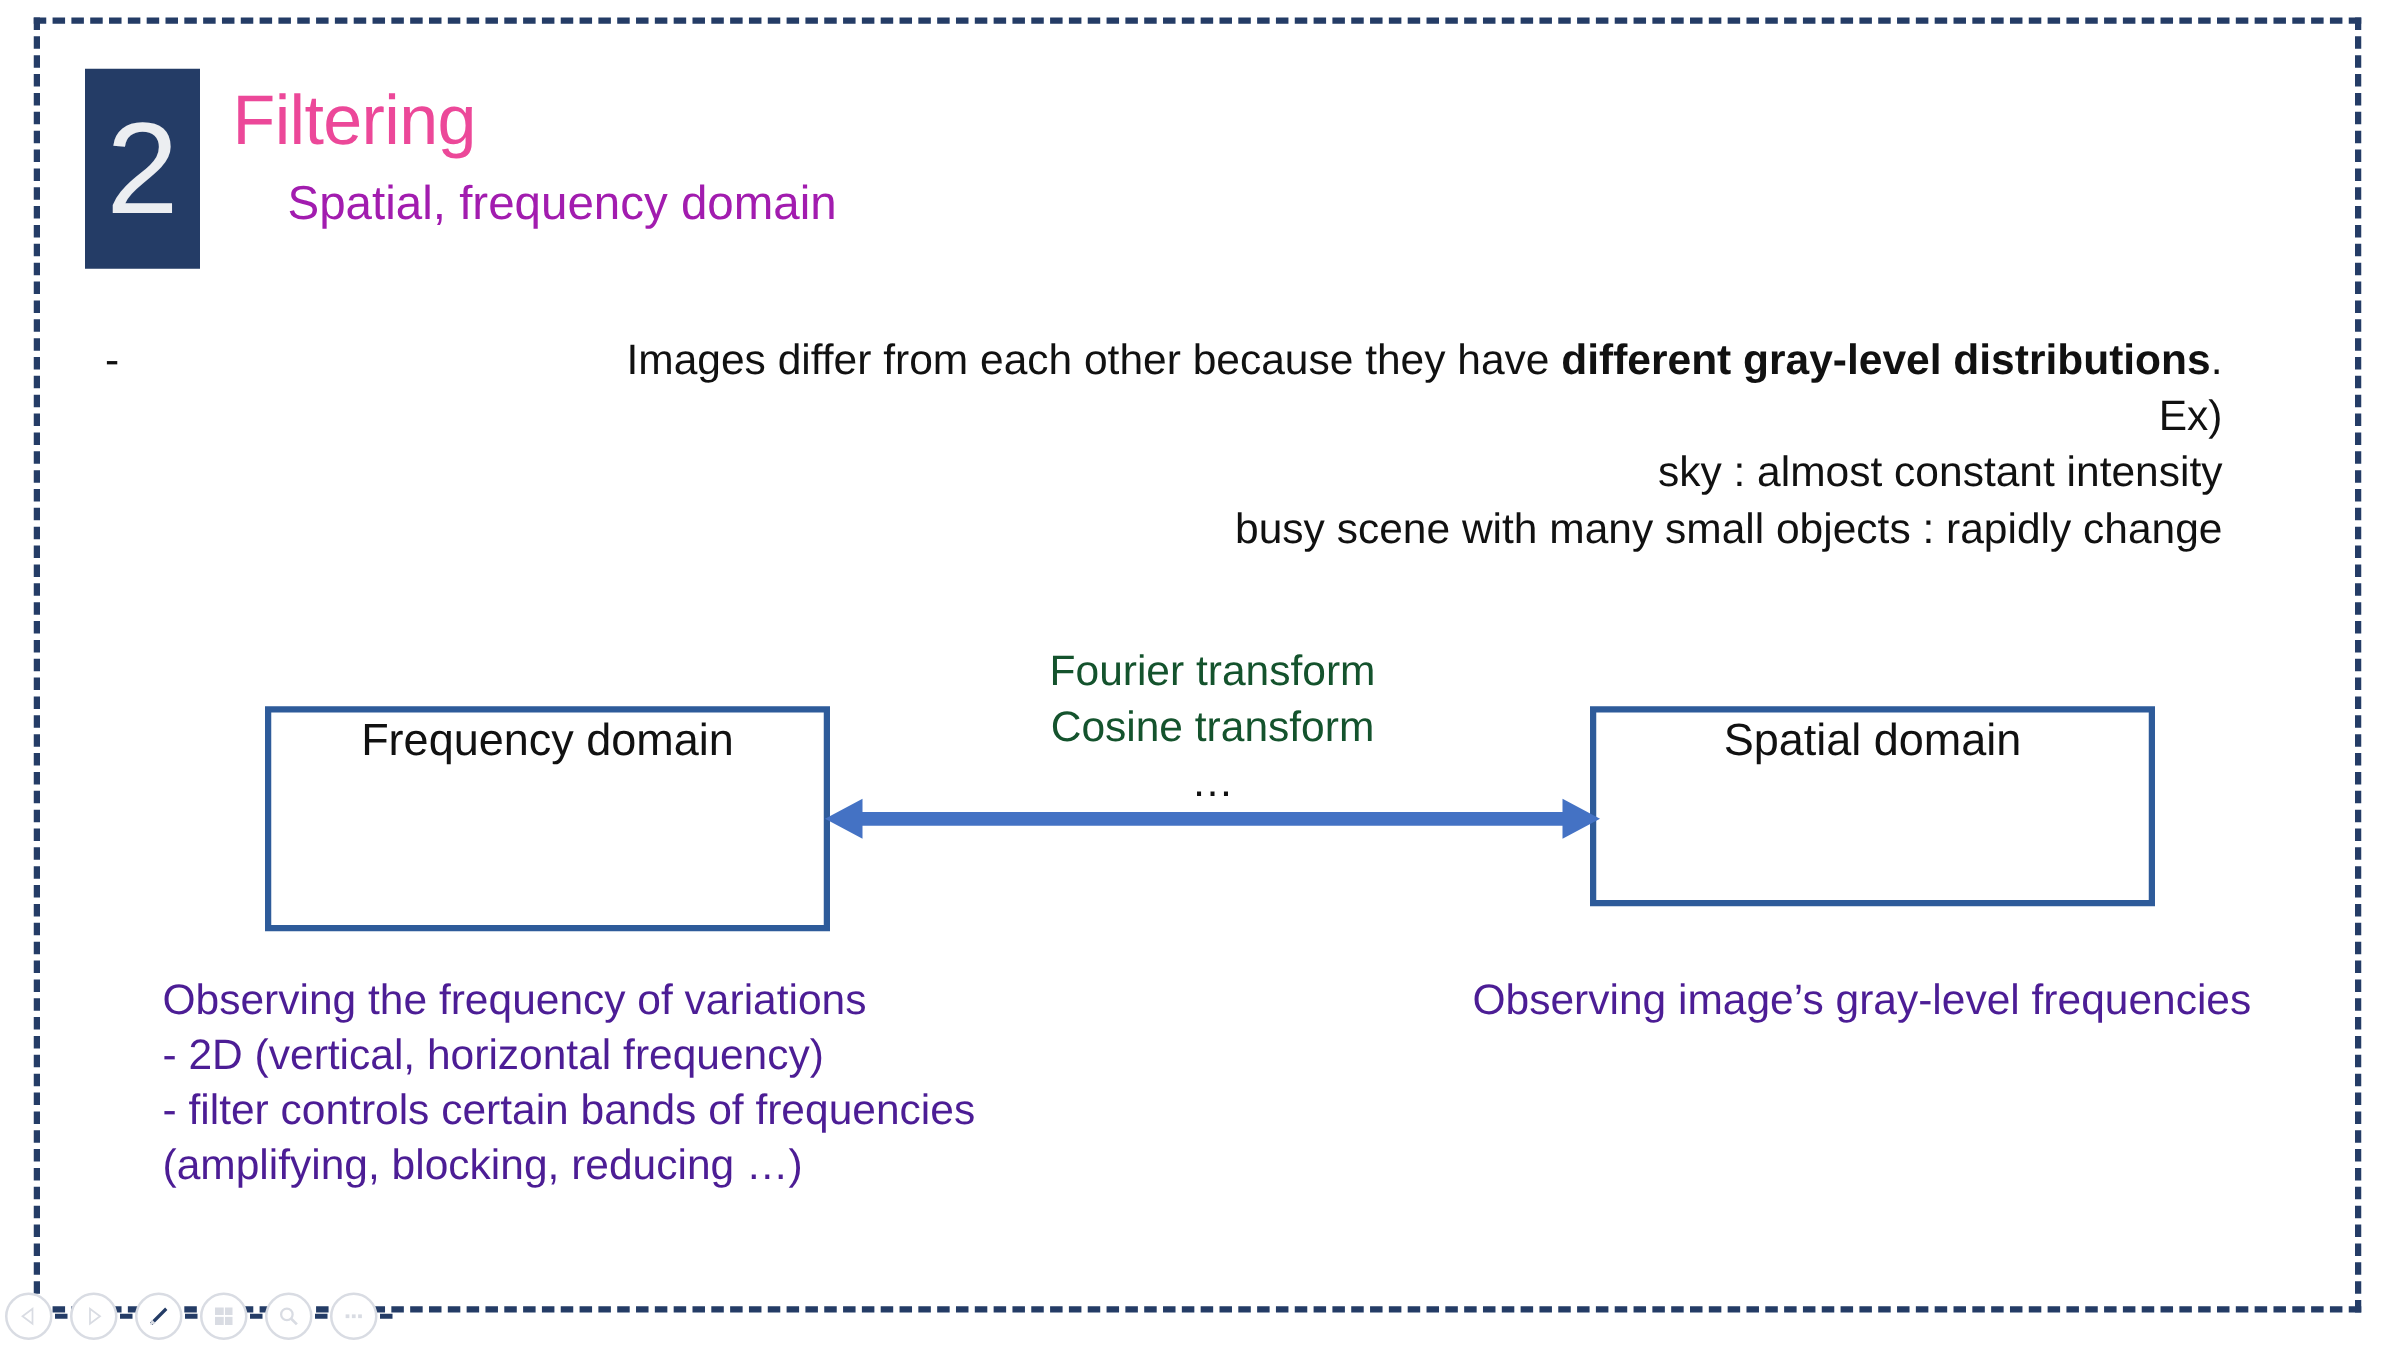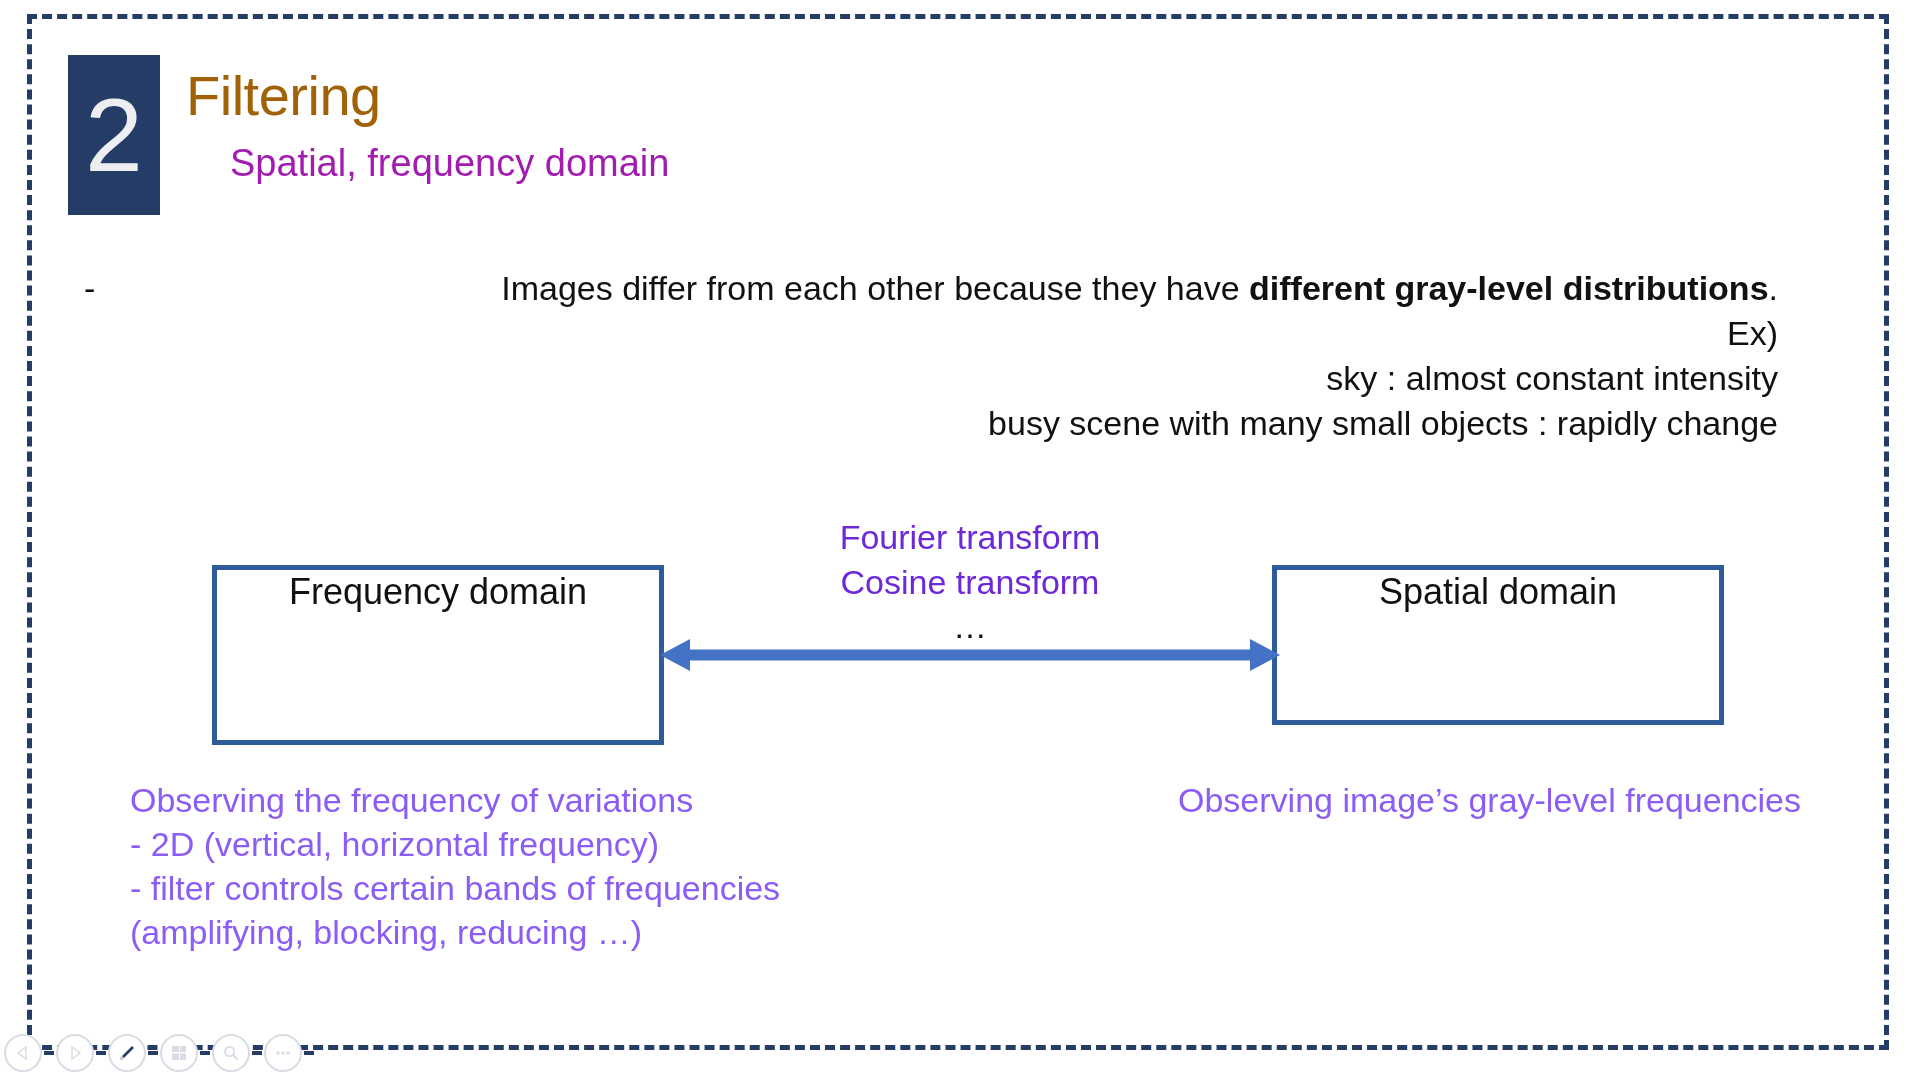--- a/index.html
+++ b/index.html
@@ -58,21 +58,21 @@
   }
   #title-text-wrap {
     position: absolute;
     left: 118px;
     top: 0;
     width: 1000px;
   }
   #slide-title {
     font-size: 56px;
     line-height: 62px;
-    color: #a16207;
+    color: #ec4899;
     font-weight: 400;
     letter-spacing: -0.5px;
     margin-top: 10px;
     white-space: nowrap;
   }
   #slide-subtitle {
     font-size: 38px;
     line-height: 46px;
     color: #a21caf;
     font-weight: 400;
@@ -163,21 +163,21 @@
     position: absolute;
     left: 660px;
     top: 515px;
     width: 620px;
     text-align: center;
     pointer-events: auto;
   }
   .transform-label {
     font-size: 34px;
     line-height: 45px;
-    color: #6d28d9;
+    color: #14532d;
     white-space: nowrap;
   }
   .transform-ellipsis {
     font-size: 34px;
     line-height: 42px;
     color: #111111;
   }
 
   
   #frequency-caption {
@@ -188,21 +188,21 @@
   }
   #spatial-caption {
     position: absolute;
     left: 1178px;
     top: 778px;
     width: 740px;
   }
   .caption-line {
     font-size: 34px;
     line-height: 44px;
-    color: #8b5cf6;
+    color: #4c1d95;
     white-space: nowrap;
   }
 
   
   #presenter-controls {
     position: absolute;
     left: 4px;
     bottom: 6px;
     height: 42px;
     display: flex;

